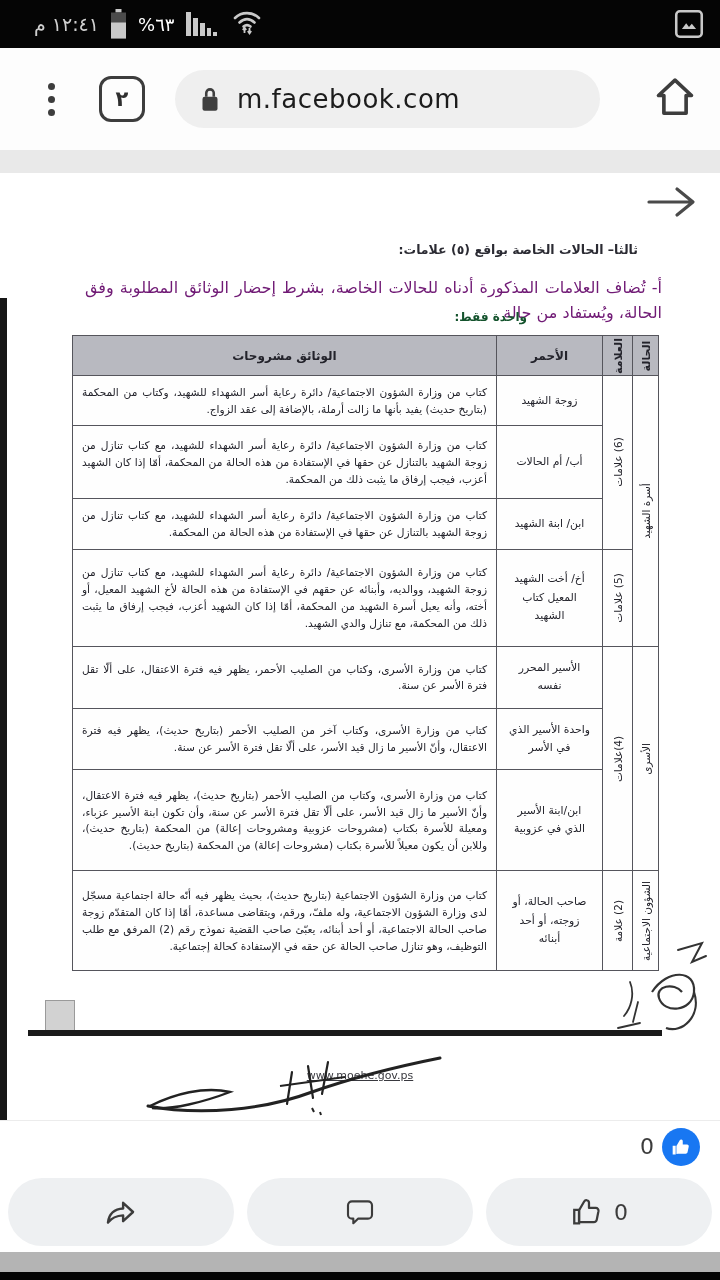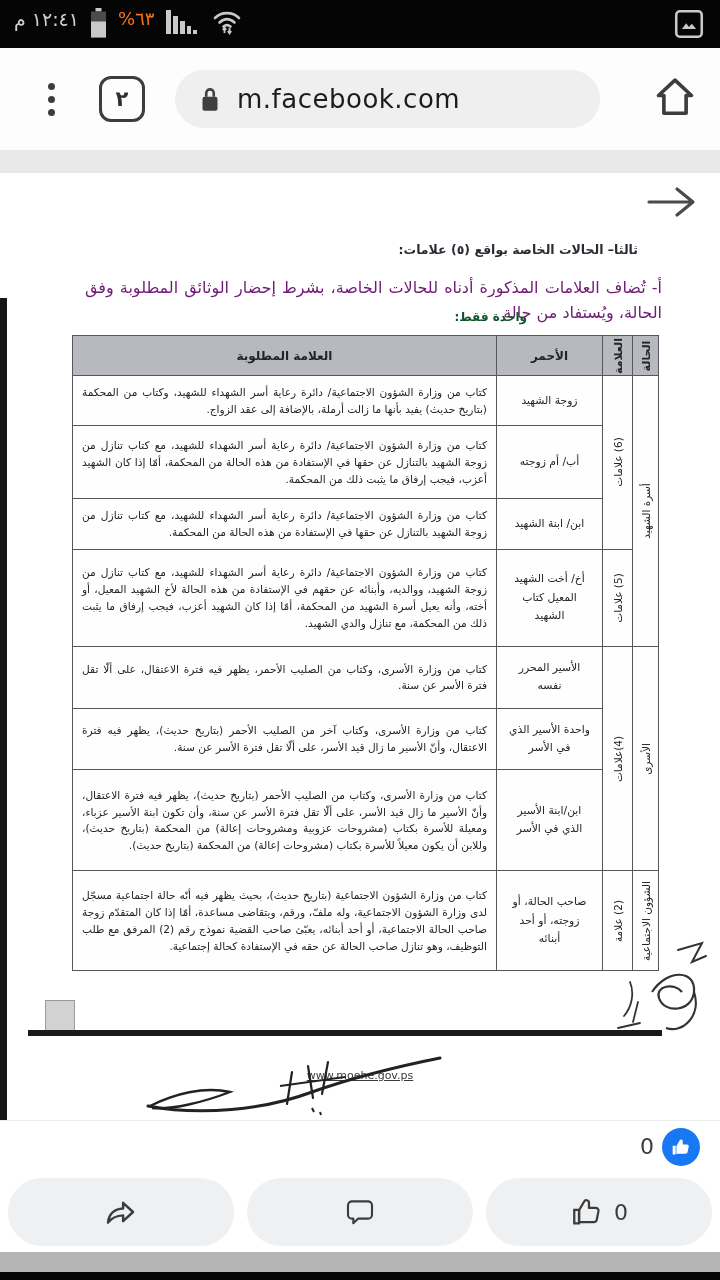--- a/index.html
+++ b/index.html
@@ -3,23 +3,23 @@
 <meta charset="utf-8">
 <style>
   * { margin:0; padding:0; box-sizing:border-box; }
   html,body { width:720px; height:1280px; overflow:hidden; background:#fff;
               font-family:"DejaVu Sans", sans-serif; }
   .screen { position:relative; width:720px; height:1280px; background:#fff; overflow:hidden; }
 
   
   .status-bar { position:absolute; top:0; left:0; width:720px; height:48px; background:#050505;
                 display:flex; align-items:center; justify-content:space-between; padding:0 14px; }
-  .sb-left { display:flex; align-items:flex-start; gap:10px; direction:ltr; }
+  .sb-left { display:flex; align-items:center; gap:10px; direction:ltr;margin-left:20px; }
   .sb-time { color:#cfcfcf; font-size:19px; direction:rtl; }
-  .sb-pct { color:#f97316; font-size:18px; direction:ltr; }
+  .sb-pct { color:#ffffff; font-size:18px; direction:ltr; }
 
   
   .toolbar { position:absolute; top:48px; left:0; width:720px; height:102px; background:#fdfdfd;
              display:flex; align-items:center; }
   .menu-dots { margin-left:48px; display:flex; flex-direction:column; gap:6px; }
   .menu-dots i { width:7px; height:7px; border-radius:50%; background:#3d3d3d; display:block; }
   .tab-box { margin-left:44px; width:46px; height:46px; border:3.5px solid #3d3d3d; border-radius:12px;
              display:flex; align-items:center; justify-content:center; font-size:21px; font-weight:bold; color:#2f2f2f; }
   .url-pill { margin-left:30px; width:425px; height:58px; background:#efefef; border-radius:29px;
               display:flex; align-items:center; padding:0 22px; gap:14px; }
@@ -155,34 +155,34 @@
         </colgroup>
       <tbody>
           <tr style="height:40px">
         <th class="vcell">
               <span class="vspan">الحالة</span>
             </th>
         <th class="vcell">
               <span class="vspan">العلامة</span>
             </th>
         <th>الأحمر</th>
-        <th>العلامة المطلوبة</th>
+        <th>الوثائق مشروحات</th>
       </tr>
       <tr class="h50">
         <td class="vcell" rowspan="4">
               <span class="vspan">أسرة الشهيد</span>
             </td>
         <td class="vcell" rowspan="3">
               <span class="vspan">(6) علامات</span>
             </td>
         <td class="kin">زوجة الشهيد</td>
         <td class="docs">كتاب من وزارة الشؤون الاجتماعية/ دائرة رعاية أسر الشهداء للشهيد، وكتاب من المحكمة (بتاريخ حديث) يفيد بأنها ما زالت أرملة، بالإضافة إلى عقد الزواج.</td>
       </tr>
       <tr class="h73">
-        <td class="kin">أب/ أم زوجته</td>
+        <td class="kin">أب/ أم الحالات</td>
         <td class="docs">كتاب من وزارة الشؤون الاجتماعية/ دائرة رعاية أسر الشهداء للشهيد، مع كتاب تنازل من زوجة الشهيد بالتنازل عن حقها في الإستفادة من هذه الحالة من المحكمة، أمّا إذا كان الشهيد أعزب، فيجب إرفاق ما يثبت ذلك من المحكمة.</td>
       </tr>
       <tr class="h50">
         <td class="kin">ابن/ ابنة الشهيد</td>
         <td class="docs">كتاب من وزارة الشؤون الاجتماعية/ دائرة رعاية أسر الشهداء للشهيد، مع كتاب تنازل من زوجة الشهيد بالتنازل عن حقها في الإستفادة من هذه الحالة من المحكمة.</td>
       </tr>
       <tr class="h97">
         <td class="vcell">
               <span class="vspan">(5) علامات</span>
             </td>
@@ -197,21 +197,21 @@
               <span class="vspan">(4)علامات</span>
             </td>
         <td class="kin">الأسير المحرر نفسه</td>
         <td class="docs">كتاب من وزارة الأسرى، وكتاب من الصليب الأحمر، يظهر فيه فترة الاعتقال، على ألّا تقل فترة الأسر عن سنة.</td>
       </tr>
       <tr class="h50">
         <td class="kin">واحدة الأسير الذي في الأسر</td>
         <td class="docs">كتاب من وزارة الأسرى، وكتاب آخر من الصليب الأحمر (بتاريخ حديث)، يظهر فيه فترة الاعتقال، وأنّ الأسير ما زال قيد الأسر، على ألّا تقل فترة الأسر عن سنة.</td>
       </tr>
       <tr class="h101">
-        <td class="kin">ابن/ابنة الأسير الذي في الأسر</td>
+        <td class="kin">ابن/ابنة الأسير الذي في عزوبية</td>
         <td class="docs">كتاب من وزارة الأسرى، وكتاب من الصليب الأحمر (بتاريخ حديث)، يظهر فيه فترة الاعتقال، وأنّ الأسير ما زال قيد الأسر، على ألّا تقل فترة الأسر عن سنة، وأن تكون ابنة الأسير عزباء، ومعيلة للأسرة بكتاب (مشروحات عزوبية ومشروحات إعالة) من المحكمة (بتاريخ حديث)، وللابن أن يكون معيلاً للأسرة بكتاب (مشروحات إعالة) من المحكمة (بتاريخ حديث).</td>
       </tr>
       <tr class="h100">
         <td class="vcell">
               <span class="vspan">الشؤون الاجتماعية</span>
             </td>
         <td class="vcell">
               <span class="vspan">(2) علامة</span>
             </td>
         <td class="kin">صاحب الحالة، أو زوجته، أو أحد أبنائه</td>

